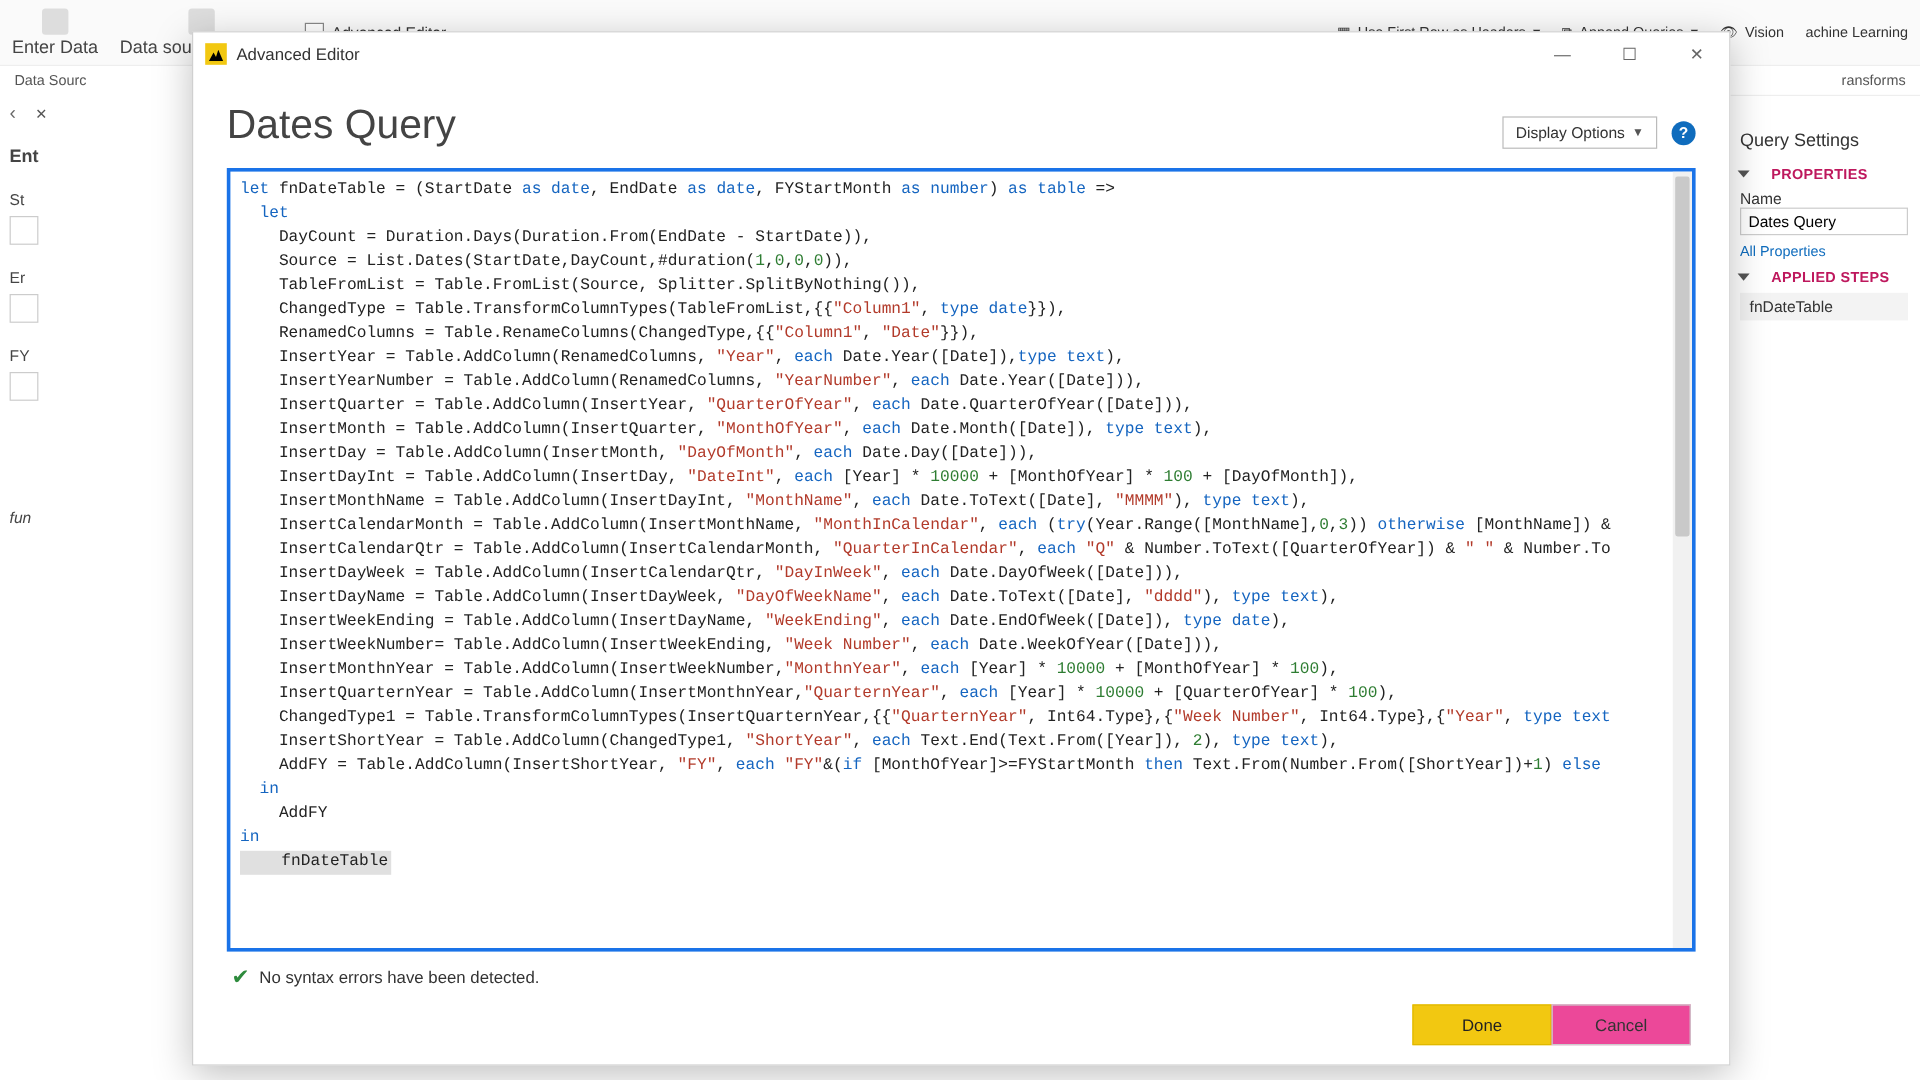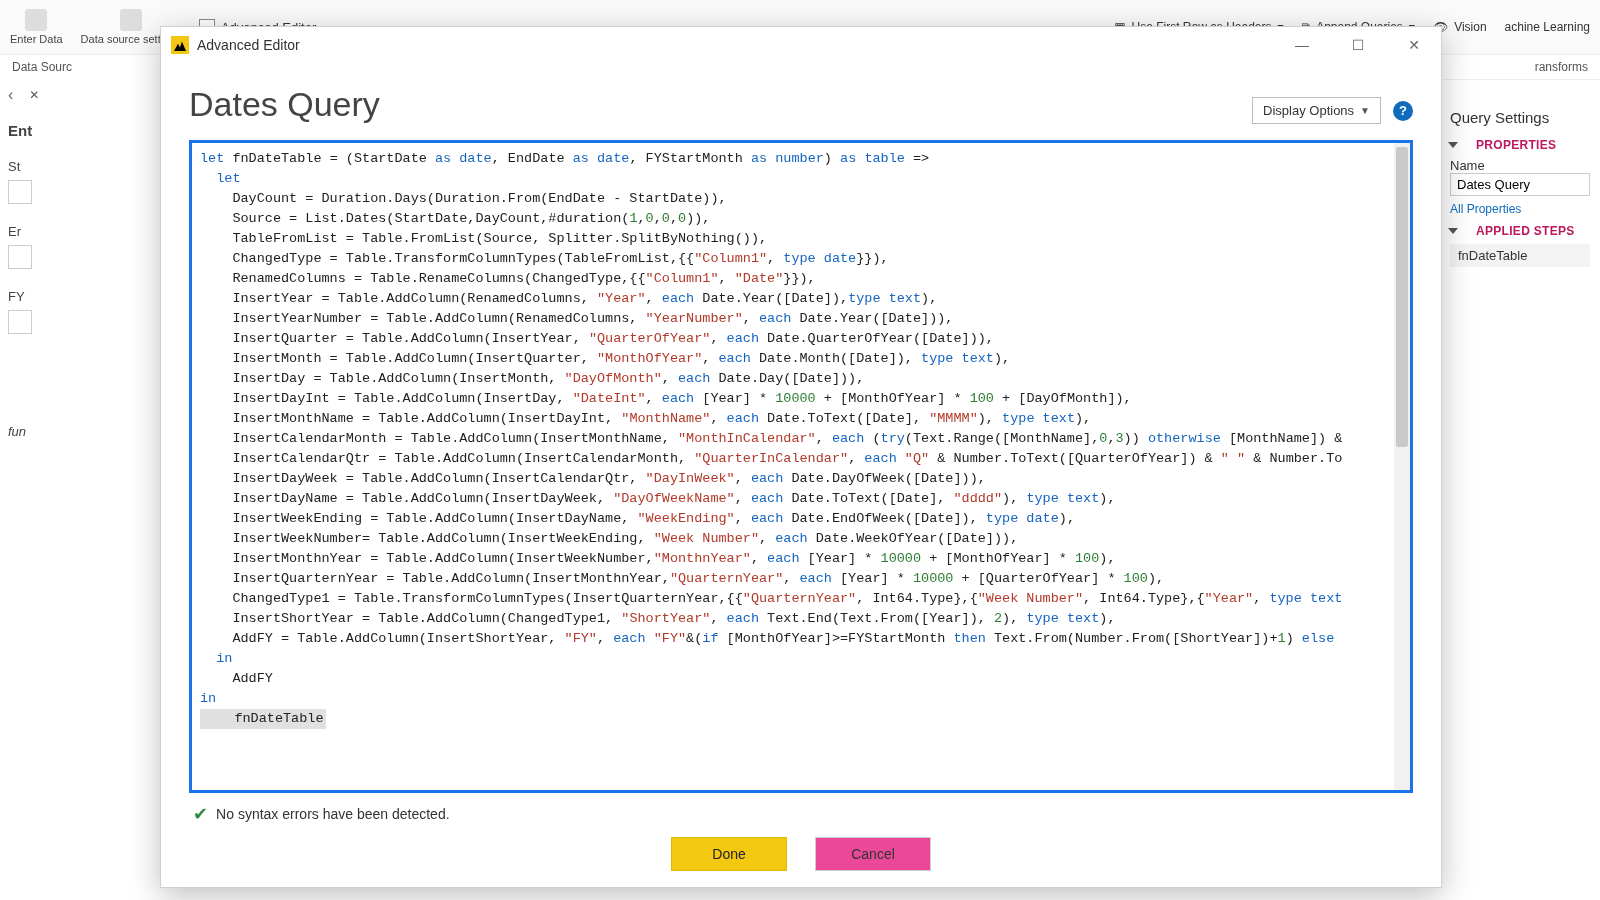--- a/index.html
+++ b/index.html
@@ -17,21 +17,21 @@
   .ribbon {
     height: 54px;
     background: #fafafa;
     border-bottom: 1px solid #eee;
     display: flex;
     align-items: center;
     gap: 18px;
     padding: 0 10px;
     color: #555;
   }
-  .ribbon .ritem { display:flex; flex-direction:column; align-items:center; font-size:11px; color:#444; }
+  .ribbon .ritem { display:flex; flex-direction:column; align-items:center; font-size:15px; color:#444; }
   .ribbon .ritem .ricon { width:22px; height:22px; background:#ddd; border-radius:3px; margin-bottom:2px; }
   .ribbon .adv { display:flex; align-items:center; gap:6px; font-size:13px; color:#333;}
   .ribbon .adv .sq { width:14px; height:14px; border:1px solid #888; background:#fff;}
   .ribbon .hdrbtn { display:flex; align-items:flex-end; gap:6px; font-size:12px; color:#333;}
   .ribbon .spacer { flex:1; }
   .secondbar {
     height: 24px;
     background:#fff;
     border-bottom:1px solid #eee;
     display:flex; align-items:center;
@@ -126,21 +126,21 @@
     background:#f1f1f1;
   }
   .vscroll .thumb { position:absolute; left:2px; right:2px; top:4px; height:300px; background:#c9c9c9; border-radius:2px;}
   .status-row {
     display:flex; align-items:center; gap:8px;
     padding:10px 4px 6px;
     font-size:14px;
   }
   .status-row .chk { color:#2e8b3d; font-size:18px; }
   .btn-row {
-    display:flex; justify-content:center; gap:28px;
+    display:flex; justify-content:flex-end; gap:0;
     padding:6px 4px 0;
   }
   .btn { min-width:82px; text-align:center; padding:8px 16px; font-size:14px; border:1px solid #ccc; background:#ec4899; cursor:pointer;}
   .btn.primary { background:#f2c811; border-color:#e0b800; color:#222;}
 </style>
 </head>
 <body>
 
 <div class="ribbon">
   <div class="ritem">
@@ -243,21 +243,21 @@
 <span>    TableFromList = Table.FromList(Source, Splitter.SplitByNothing()),</span>
 <span>    ChangedType = Table.TransformColumnTypes(TableFromList,{{</span><span class="str">"Column1"</span><span>, </span><span class="ty">type date</span><span>}}),</span>
 <span>    RenamedColumns = Table.RenameColumns(ChangedType,{{</span><span class="str">"Column1"</span><span>, </span><span class="str">"Date"</span><span>}}),</span>
 <span>    InsertYear = Table.AddColumn(RenamedColumns, </span><span class="str">"Year"</span><span>, </span><span class="kw">each</span><span> Date.Year([Date]),</span><span class="ty">type text</span><span>),</span>
 <span>    InsertYearNumber = Table.AddColumn(RenamedColumns, </span><span class="str">"YearNumber"</span><span>, </span><span class="kw">each</span><span> Date.Year([Date])),</span>
 <span>    InsertQuarter = Table.AddColumn(InsertYear, </span><span class="str">"QuarterOfYear"</span><span>, </span><span class="kw">each</span><span> Date.QuarterOfYear([Date])),</span>
 <span>    InsertMonth = Table.AddColumn(InsertQuarter, </span><span class="str">"MonthOfYear"</span><span>, </span><span class="kw">each</span><span> Date.Month([Date]), </span><span class="ty">type text</span><span>),</span>
 <span>    InsertDay = Table.AddColumn(InsertMonth, </span><span class="str">"DayOfMonth"</span><span>, </span><span class="kw">each</span><span> Date.Day([Date])),</span>
 <span>    InsertDayInt = Table.AddColumn(InsertDay, </span><span class="str">"DateInt"</span><span>, </span><span class="kw">each</span><span> [Year] * </span><span class="num">10000</span><span> + [MonthOfYear] * </span><span class="num">100</span><span> + [DayOfMonth]),</span>
 <span>    InsertMonthName = Table.AddColumn(InsertDayInt, </span><span class="str">"MonthName"</span><span>, </span><span class="kw">each</span><span> Date.ToText([Date], </span><span class="str">"MMMM"</span><span>), </span><span class="ty">type text</span><span>),</span>
-<span>    InsertCalendarMonth = Table.AddColumn(InsertMonthName, </span><span class="str">"MonthInCalendar"</span><span>, </span><span class="kw">each</span><span> (</span><span class="kw">try</span><span>(Text.Range([MonthName],</span><span class="num">0</span><span>,</span><span class="num">3</span><span>)) </span><span class="kw">otherwise</span><span> [MonthName]) &amp;</span>
+<span>    InsertCalendarMonth = Table.AddColumn(InsertMonthName, </span><span class="str">"MonthInCalendar"</span><span>, </span><span class="kw">each</span><span> (</span><span class="kw">try</span><span>(Year.Range([MonthName],</span><span class="num">0</span><span>,</span><span class="num">3</span><span>)) </span><span class="kw">otherwise</span><span> [MonthName]) &amp;</span>
 <span>    InsertCalendarQtr = Table.AddColumn(InsertCalendarMonth, </span><span class="str">"QuarterInCalendar"</span><span>, </span><span class="kw">each</span><span> </span><span class="str">"Q"</span><span> &amp; Number.ToText([QuarterOfYear]) &amp; </span><span class="str">" "</span><span> &amp; Number.To</span>
 <span>    InsertDayWeek = Table.AddColumn(InsertCalendarQtr, </span><span class="str">"DayInWeek"</span><span>, </span><span class="kw">each</span><span> Date.DayOfWeek([Date])),</span>
 <span>    InsertDayName = Table.AddColumn(InsertDayWeek, </span><span class="str">"DayOfWeekName"</span><span>, </span><span class="kw">each</span><span> Date.ToText([Date], </span><span class="str">"dddd"</span><span>), </span><span class="ty">type text</span><span>),</span>
 <span>    InsertWeekEnding = Table.AddColumn(InsertDayName, </span><span class="str">"WeekEnding"</span><span>, </span><span class="kw">each</span><span> Date.EndOfWeek([Date]), </span><span class="ty">type date</span><span>),</span>
 <span>    InsertWeekNumber= Table.AddColumn(InsertWeekEnding, </span><span class="str">"Week Number"</span><span>, </span><span class="kw">each</span><span> Date.WeekOfYear([Date])),</span>
 <span>    InsertMonthnYear = Table.AddColumn(InsertWeekNumber,</span><span class="str">"MonthnYear"</span><span>, </span><span class="kw">each</span><span> [Year] * </span><span class="num">10000</span><span> + [MonthOfYear] * </span><span class="num">100</span><span>),</span>
 <span>    InsertQuarternYear = Table.AddColumn(InsertMonthnYear,</span><span class="str">"QuarternYear"</span><span>, </span><span class="kw">each</span><span> [Year] * </span><span class="num">10000</span><span> + [QuarterOfYear] * </span><span class="num">100</span><span>),</span>
 <span>    ChangedType1 = Table.TransformColumnTypes(InsertQuarternYear,{{</span><span class="str">"QuarternYear"</span><span>, Int64.Type},{</span><span class="str">"Week Number"</span><span>, Int64.Type},{</span><span class="str">"Year"</span><span>, </span><span class="ty">type text</span>
 <span>    InsertShortYear = Table.AddColumn(ChangedType1, </span><span class="str">"ShortYear"</span><span>, </span><span class="kw">each</span><span> Text.End(Text.From([Year]), </span><span class="num">2</span><span>), </span><span class="ty">type text</span><span>),</span>
 <span>    AddFY = Table.AddColumn(InsertShortYear, </span><span class="str">"FY"</span><span>, </span><span class="kw">each</span><span> </span><span class="str">"FY"</span><span>&amp;(</span><span class="kw">if</span><span> [MonthOfYear]&gt;=FYStartMonth </span><span class="kw">then</span><span> Text.From(Number.From([ShortYear])+</span><span class="num">1</span><span>) </span><span class="kw">else</span>

